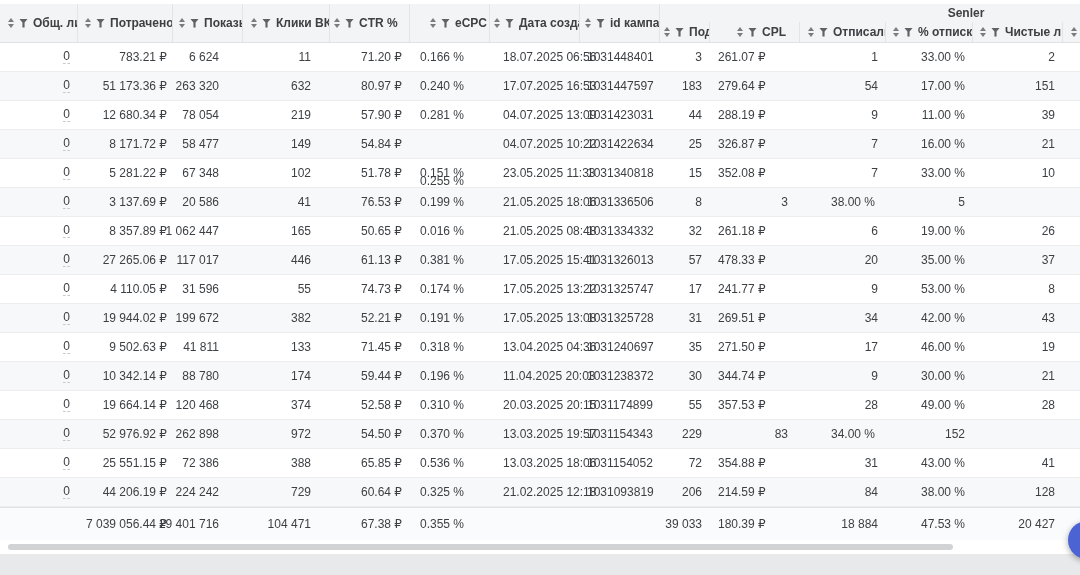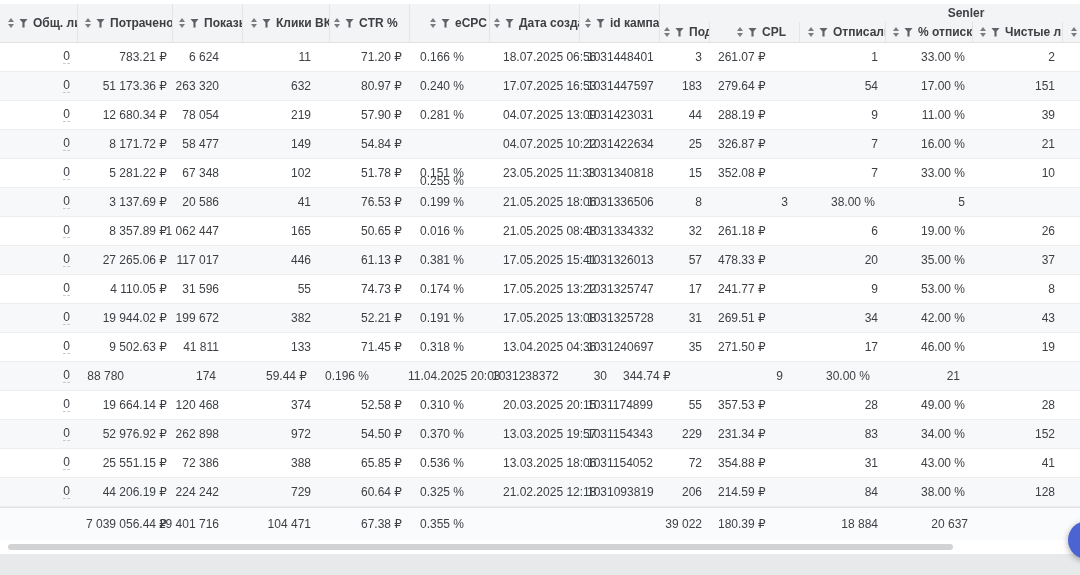--- a/index.html
+++ b/index.html
@@ -359,20 +359,21 @@
         <div class="cell al-l" style="width: 90px; padding-left: 8px;">271.50 ₽</div>
         <div class="cell al-r" style="width: 86px; padding-right: 8px;">17</div>
         <div class="cell al-r" style="width: 87px; padding-right: 8px;">46.00 %</div>
         <div class="cell al-r" style="width: 90px; padding-right: 8px;">19</div>
         <div class="cell al-r" style="width: 209px; padding-right: 8px;"></div>
       </div>
       <div class="row alt">
         <div class="cell al-r" style="width: 78px; padding-right: 8px;">
           <span class="limit-value">0</span>
         </div>
+        <div class="cell al-r" style="width: 95px; padding-right: 6px;">10 342.14 ₽</div>
         <div class="cell al-r" style="width: 70px; padding-right: 24px;">88 780</div>
         <div class="cell al-r" style="width: 87px; padding-right: 19px;">174</div>
         <div class="cell al-r" style="width: 80px; padding-right: 8px;">59.44 ₽</div>
         <div class="cell al-r" style="width: 80px; padding-right: 26px;">0.196 %</div>
         <div class="cell al-l" style="width: 90px; padding-left: 13px;">11.04.2025 20:03</div>
         <div class="cell al-l" style="width: 80px; padding-left: 7px;">1031238372</div>
         <div class="cell al-r" style="width: 50px; padding-right: 8px;">30</div>
         <div class="cell al-l" style="width: 90px; padding-left: 8px;">344.74 ₽</div>
         <div class="cell al-r" style="width: 86px; padding-right: 8px;">9</div>
         <div class="cell al-r" style="width: 87px; padding-right: 8px;">30.00 %</div>
@@ -402,21 +403,20 @@
           <span class="limit-value">0</span>
         </div>
         <div class="cell al-r" style="width: 95px; padding-right: 6px;">52 976.92 ₽</div>
         <div class="cell al-r" style="width: 70px; padding-right: 24px;">262 898</div>
         <div class="cell al-r" style="width: 87px; padding-right: 19px;">972</div>
         <div class="cell al-r" style="width: 80px; padding-right: 8px;">54.50 ₽</div>
         <div class="cell al-r" style="width: 80px; padding-right: 26px;">0.370 %</div>
         <div class="cell al-l" style="width: 90px; padding-left: 13px;">13.03.2025 19:57</div>
         <div class="cell al-l" style="width: 80px; padding-left: 7px;">1031154343</div>
         <div class="cell al-r" style="width: 50px; padding-right: 8px;">229</div>
-        <div class="cell al-l" style="width: 90px; padding-left: 8px;">231.34 ₽</div>
         <div class="cell al-r" style="width: 86px; padding-right: 8px;">83</div>
         <div class="cell al-r" style="width: 87px; padding-right: 8px;">34.00 %</div>
         <div class="cell al-r" style="width: 90px; padding-right: 8px;">152</div>
         <div class="cell al-r" style="width: 209px; padding-right: 8px;"></div>
       </div>
       <div class="row">
         <div class="cell al-r" style="width: 78px; padding-right: 8px;">
           <span class="limit-value">0</span>
         </div>
         <div class="cell al-r" style="width: 95px; padding-right: 6px;">25 551.15 ₽</div>
@@ -454,24 +454,25 @@
     </div>
   <div class="totals" id="totals">
       <div class="cell al-r" style="width: 78px; padding-right: 8px;"></div>
       <div class="cell al-r" style="width: 95px; padding-right: 6px;">7 039 056.44 ₽</div>
       <div class="cell al-r" style="width: 70px; padding-right: 24px;">29 401 716</div>
       <div class="cell al-r" style="width: 87px; padding-right: 19px;">104 471</div>
       <div class="cell al-r" style="width: 80px; padding-right: 8px;">67.38 ₽</div>
       <div class="cell al-r" style="width: 80px; padding-right: 26px;">0.355 %</div>
       <div class="cell al-l" style="width: 90px; padding-left: 13px;"></div>
       <div class="cell al-l" style="width: 80px; padding-left: 7px;"></div>
-      <div class="cell al-r" style="width: 50px; padding-right: 8px;">39 022</div>
+      <div class="cell al-r" style="width: 50px; padding-right: 8px;">39 033</div>
       <div class="cell al-l" style="width: 90px; padding-left: 8px;">180.39 ₽</div>
       <div class="cell al-r" style="width: 86px; padding-right: 8px;">18 884</div>
-      <div class="cell al-r" style="width: 90px; padding-right: 8px;">20 637</div>
+      <div class="cell al-r" style="width: 87px; padding-right: 8px;">47.53 %</div>
+      <div class="cell al-r" style="width: 90px; padding-right: 8px;">20 427</div>
       <div class="cell al-r" style="width: 209px; padding-right: 8px;"></div>
     </div>
   <div class="hscroll">
     <div class="thumb"></div>
   </div>
 </div>
 
 <div class="fab"></div>
 
 </body></html>

